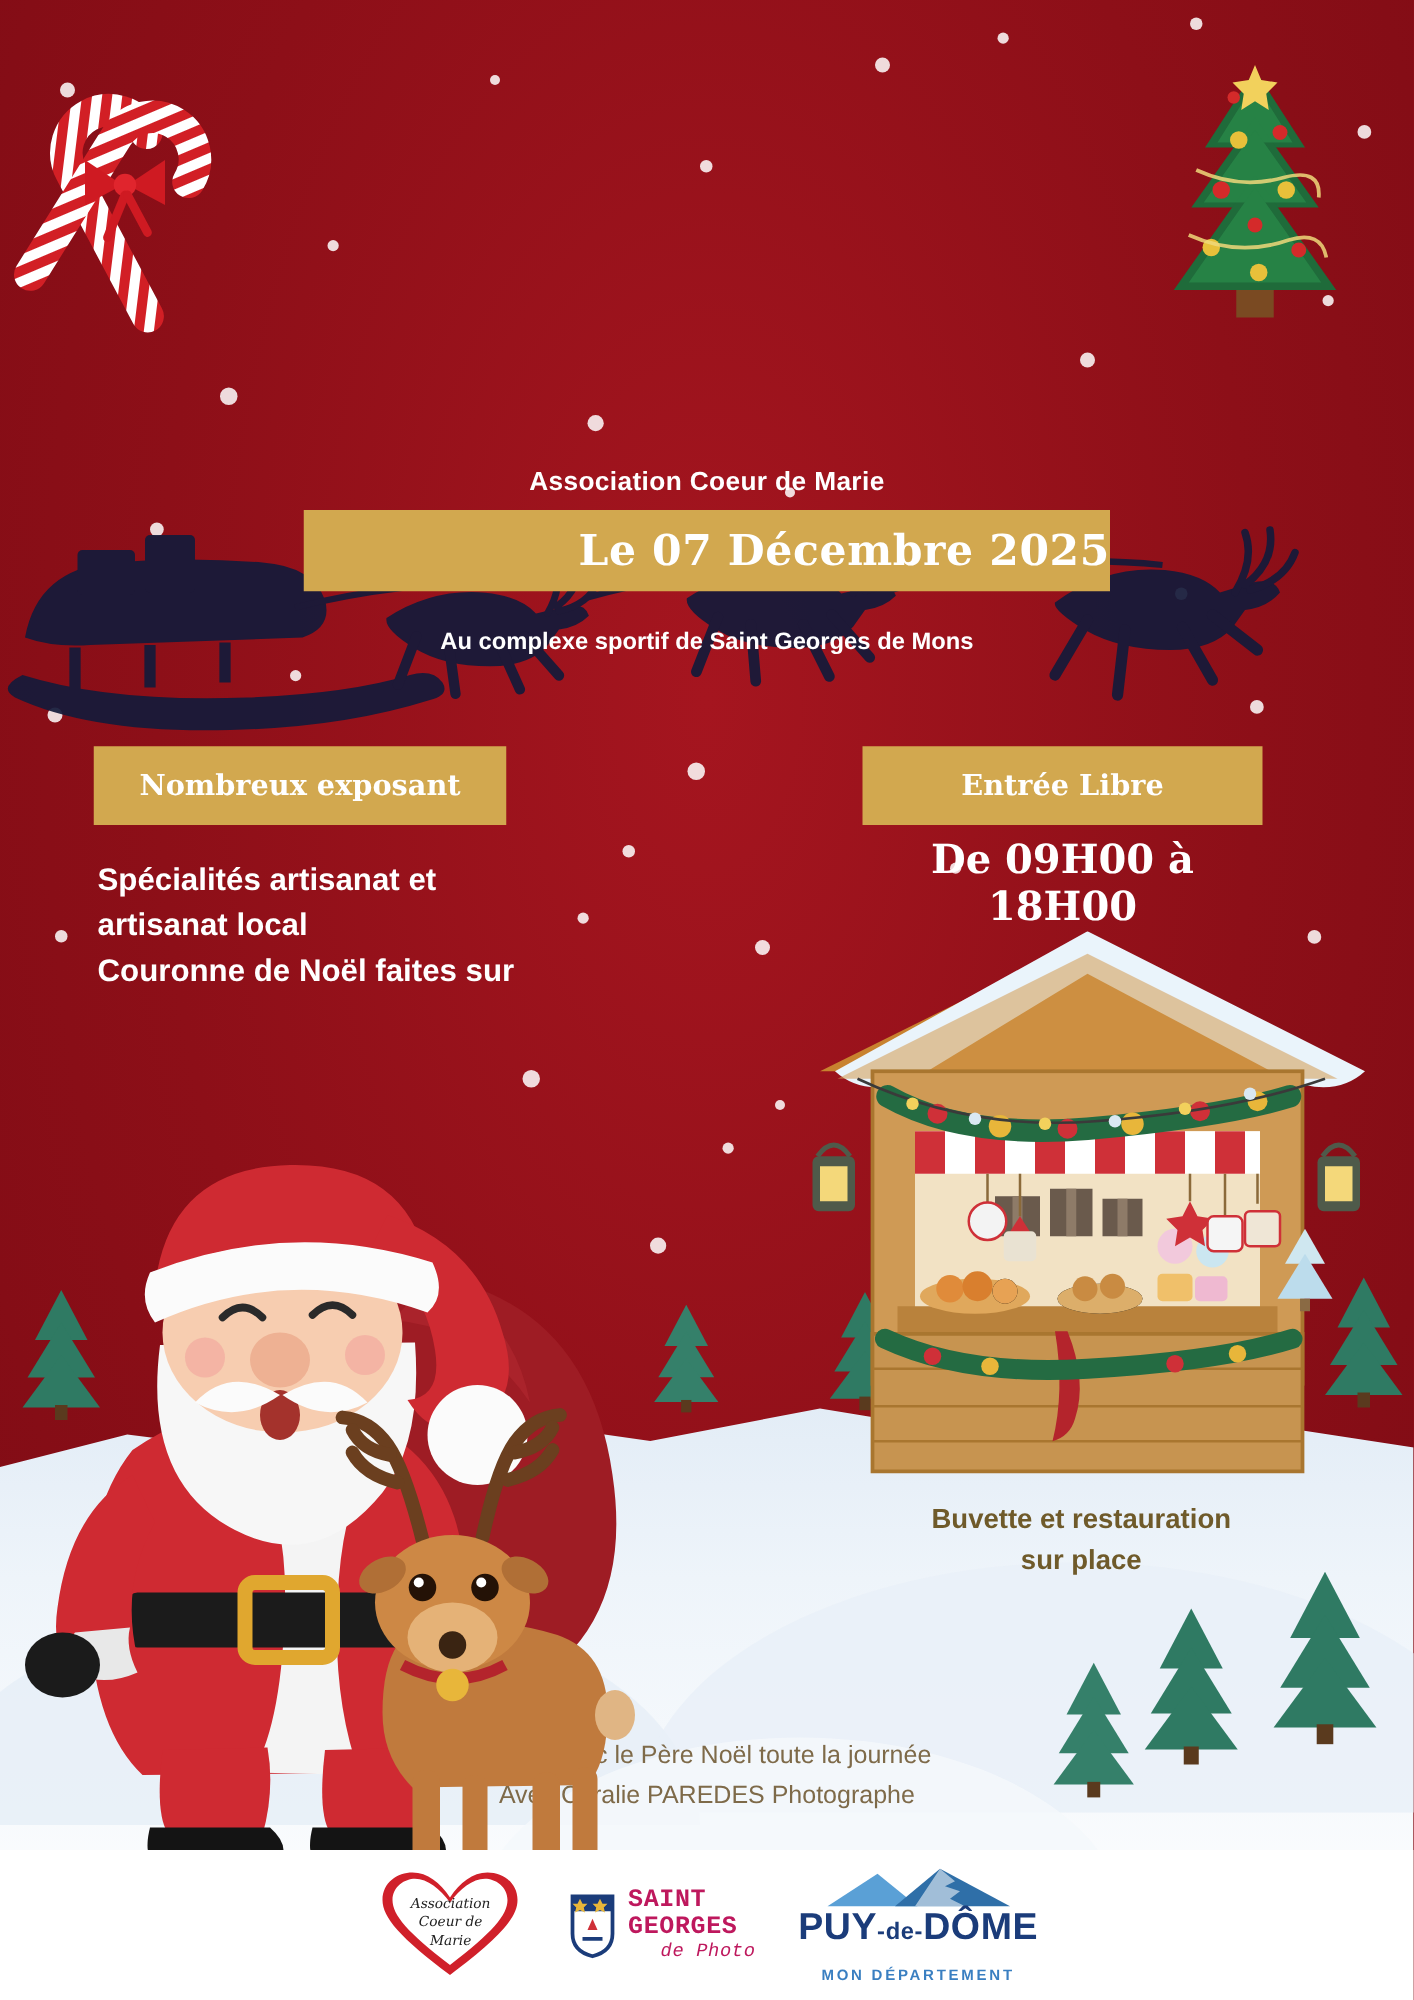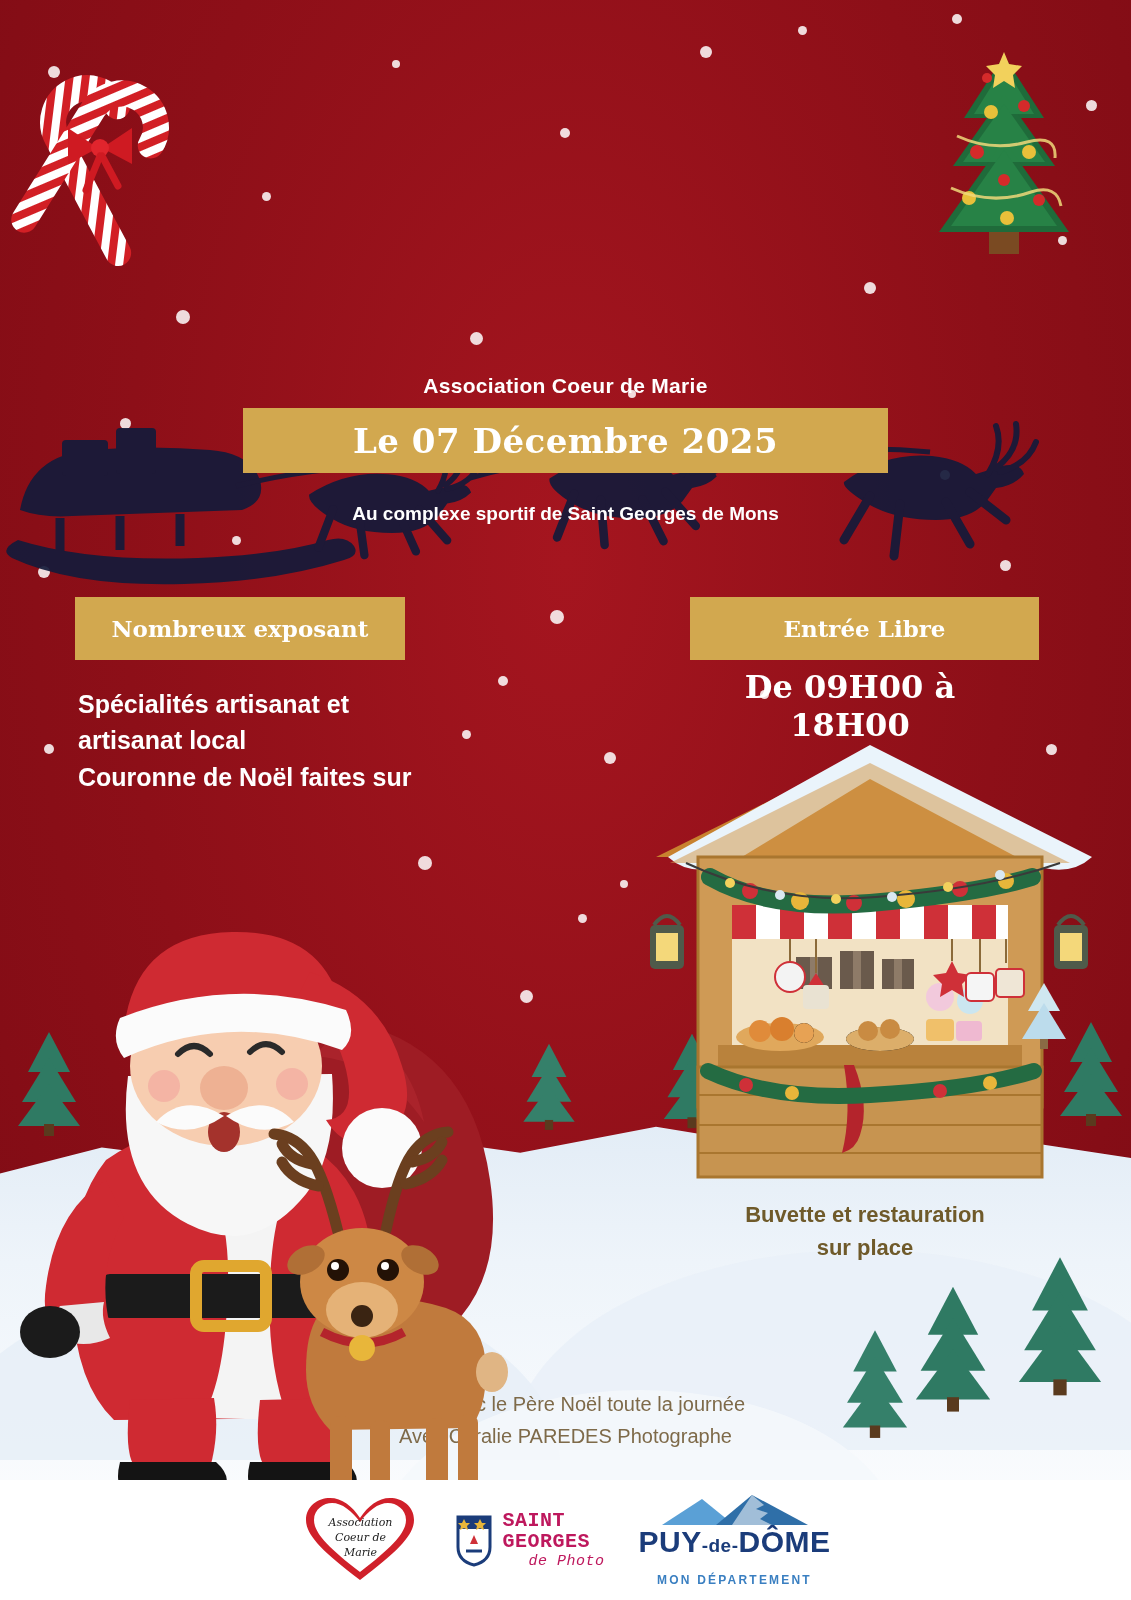--- a/index.html
+++ b/index.html
@@ -86,21 +86,21 @@
     top: 408px;
     left: 243px;
     width: 645px;
     height: 65px;
     background: #d2a martian;
     background: #d3a martian;
     background: #d4a busy;
     background: #d2a84f;
     display: flex;
     align-items: center;
-    justify-content: center;
+    justify-content: flex-end;
     z-index: 6;
   }
   .date-band span {
     color: #ffffff;
     font-family: "DejaVu Serif", serif;
     font-size: 34px;
     font-weight: bold;
     letter-spacing: .5px;
   }
   .venue {
@@ -129,21 +129,21 @@
   .band-left span {
     color: #ffffff;
     font-family: "DejaVu Serif", serif;
     font-weight: bold;
     font-size: 23px;
   }
   .band-right {
     position: absolute;
     top: 597px;
     left: 690px;
-    width: 349px;
+    width: 320px;
     height: 63px;
     background: #d2a84f;
     display: flex;
     align-items: center;
     justify-content: center;
     z-index: 6;
   }
   .band-right span {
     color: #ffffff;
     font-family: "DejaVu Serif", serif;

